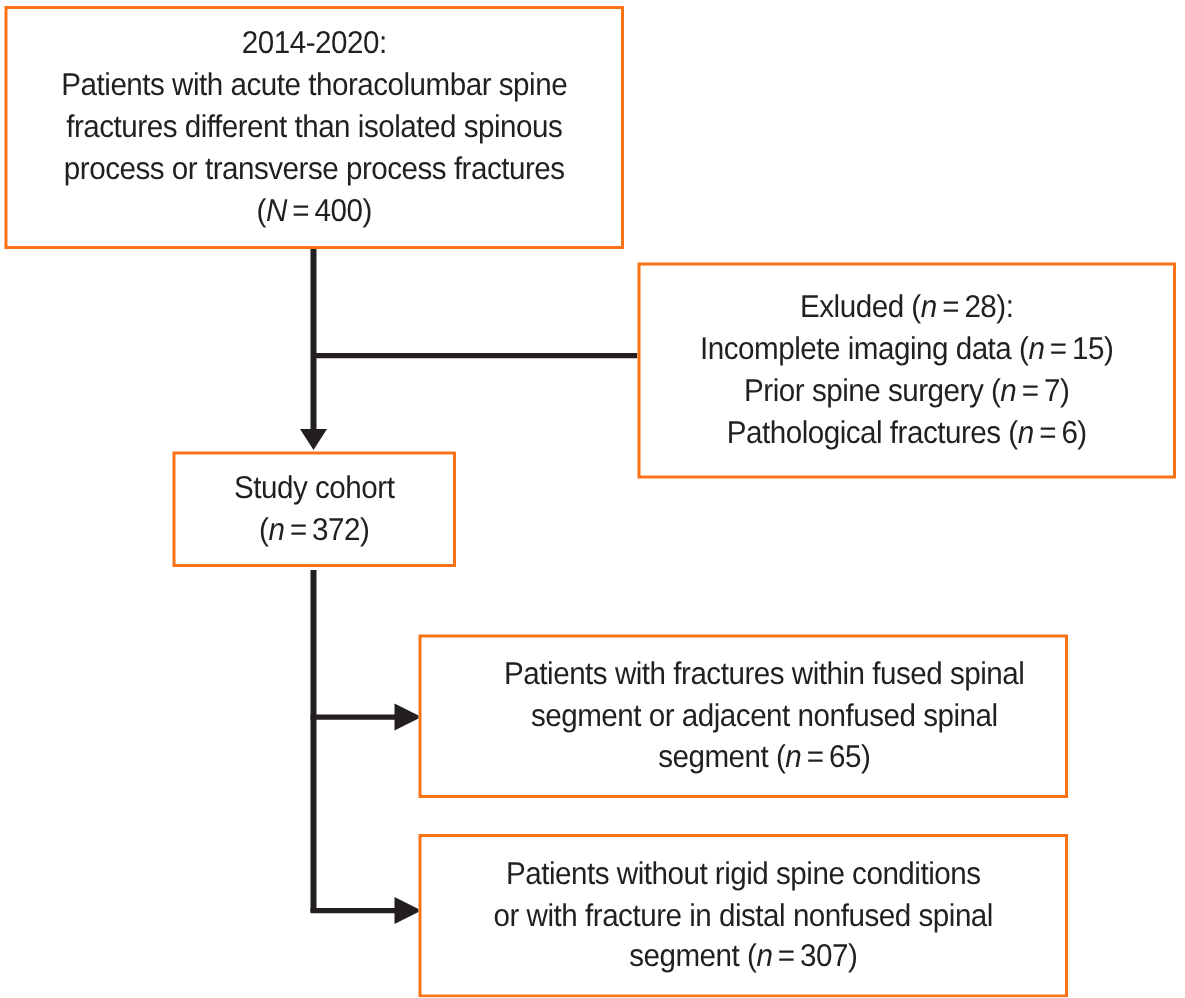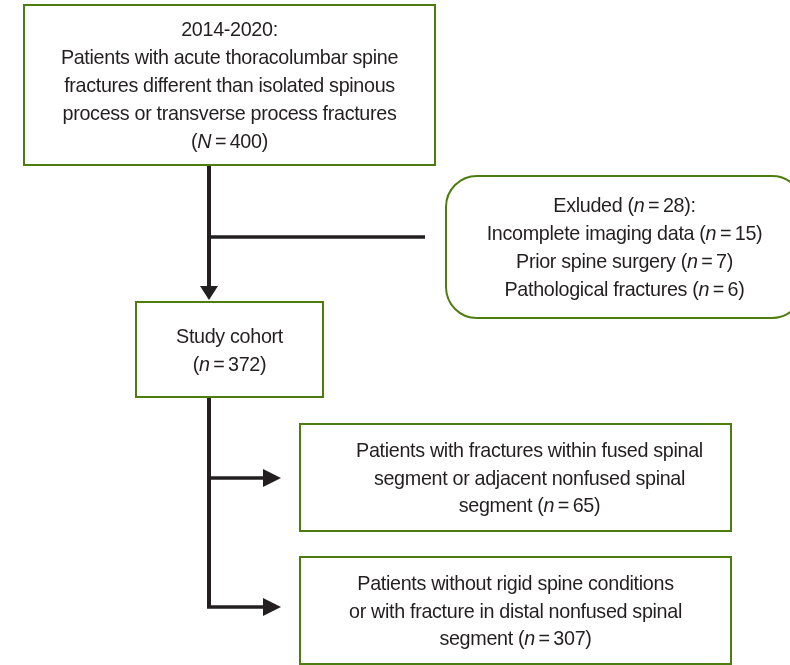--- a/index.html
+++ b/index.html
@@ -11,48 +11,47 @@
     position: relative;
     width: 790px;
     height: 665px;
     background: #ffffff;
     font-family: "Liberation Sans", "DejaVu Sans", sans-serif;
     overflow: hidden;
   }
   .node {
     position: absolute;
     box-sizing: border-box;
-    border: 2px solid #4d7c0f;
+    border: 2px solid #f97316;
     background: #ffffff;
     display: flex;
     align-items: center;
     justify-content: center;
     text-align: center;
     color: #231f20;
     z-index: 2;
-    margin-left: 20px;
   }
   .node .txt {
     display: block;
     width: 100%;
     padding: 0 6px;
     box-sizing: border-box;
     font-size: 21px;
     line-height: 1.33;
     letter-spacing: -0.35px;
     white-space: pre-line;
     transform: scaleX(0.94);
     transform-origin: center center;
   }
   .node .txt i { font-style: italic; }
 
   
   #box-enrolled   { left: 3px;   top: 4px;   width: 413px; height: 162px; }
-  #box-excluded   { left: 425px; top: 175px; width: 359px; height: 144px; border-radius: 32px; }
-  #box-cohort     { left: 115px; top: 301px; width: 189px; height: 97px;  }
+  #box-excluded   { left: 425px; top: 175px; width: 359px; height: 144px; }
+  #box-cohort     { left: 115px; top: 301px; width: 189px; height: 77px;  }
   #box-fused      { left: 279px; top: 423px; width: 433px; height: 109px; padding-left: 28px; }
   #box-nonfused   { left: 279px; top: 556px; width: 433px; height: 109px; justify-content: flex-end; }
 
   
   #connectors {
     position: absolute;
     left: 0; top: 0;
     width: 790px;
     height: 665px;
     z-index: 1;

